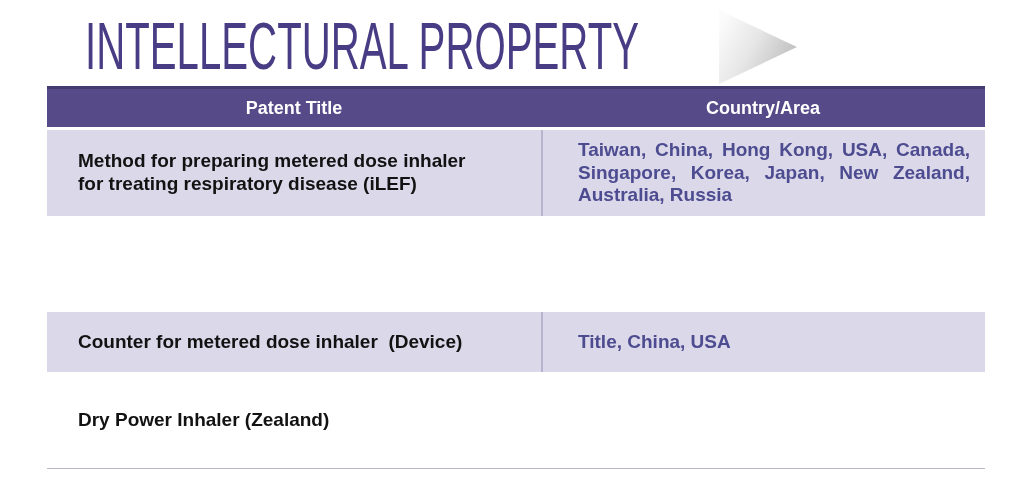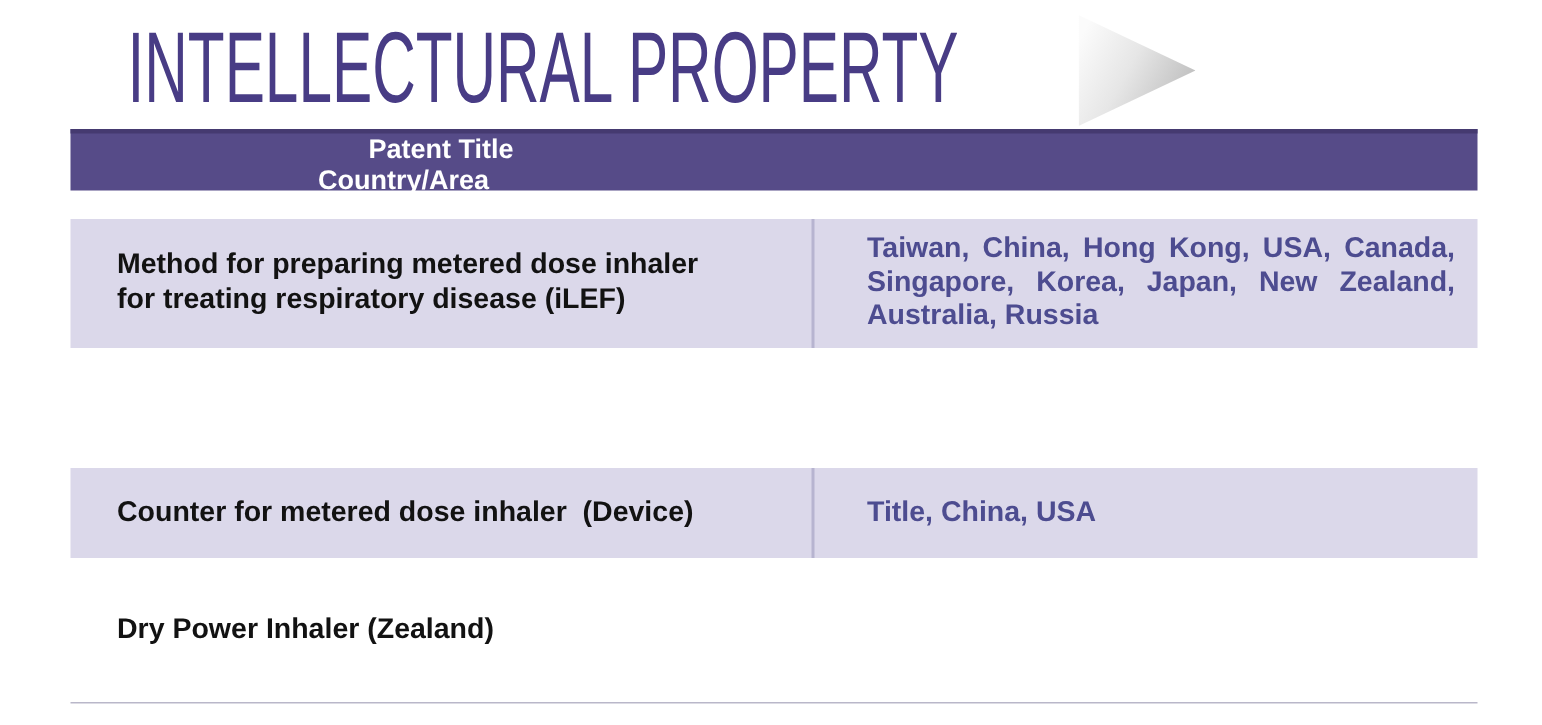--- a/index.html
+++ b/index.html
@@ -45,38 +45,37 @@
   .patent-table {
     margin: 2px 0 0 47px;
     width: 938px;
     border-bottom: 1px solid #b9b7c9;
   }
   .thead {
     display: flex;
     background: #564b88;
     border-top: 3px solid #453a70;
     height: 41px;
-    flex-direction: column;
   }
   .th {
     color: #ffffff;
     font-weight: 700;
     font-size: 18px;
     display: flex; align-items: center; justify-content: center;
   }
   .col1 { width: 494px; }
   .col2 { width: 444px; }
 
   .trow { display: flex; }
-  .trow.first { margin-top: 19px; justify-content: space-between; }
+  .trow.first { margin-top: 3px; justify-content: space-between; }
   .trow.lavender { background: #dbd8ea; }
   .trow.white { background: #ffffff; }
   .trow.r1 { min-height: 86px; }
   .trow.r2 { min-height: 80px; }
-  .trow.r3 { min-height: 60px; }
+  .trow.r3 { min-height: 60px; margin-top: 16px; }
   .trow.r4 { min-height: 96px; }
 
   .cell { display: flex; align-items: center; }
   .cell.col2 { border-left: 2px solid #b7b4d0; }
   .patent-text {
     width: 100%;
     padding: 8px 10px 8px 31px;
     color: #121212;
     font-weight: 700;
     font-size: 19px;

